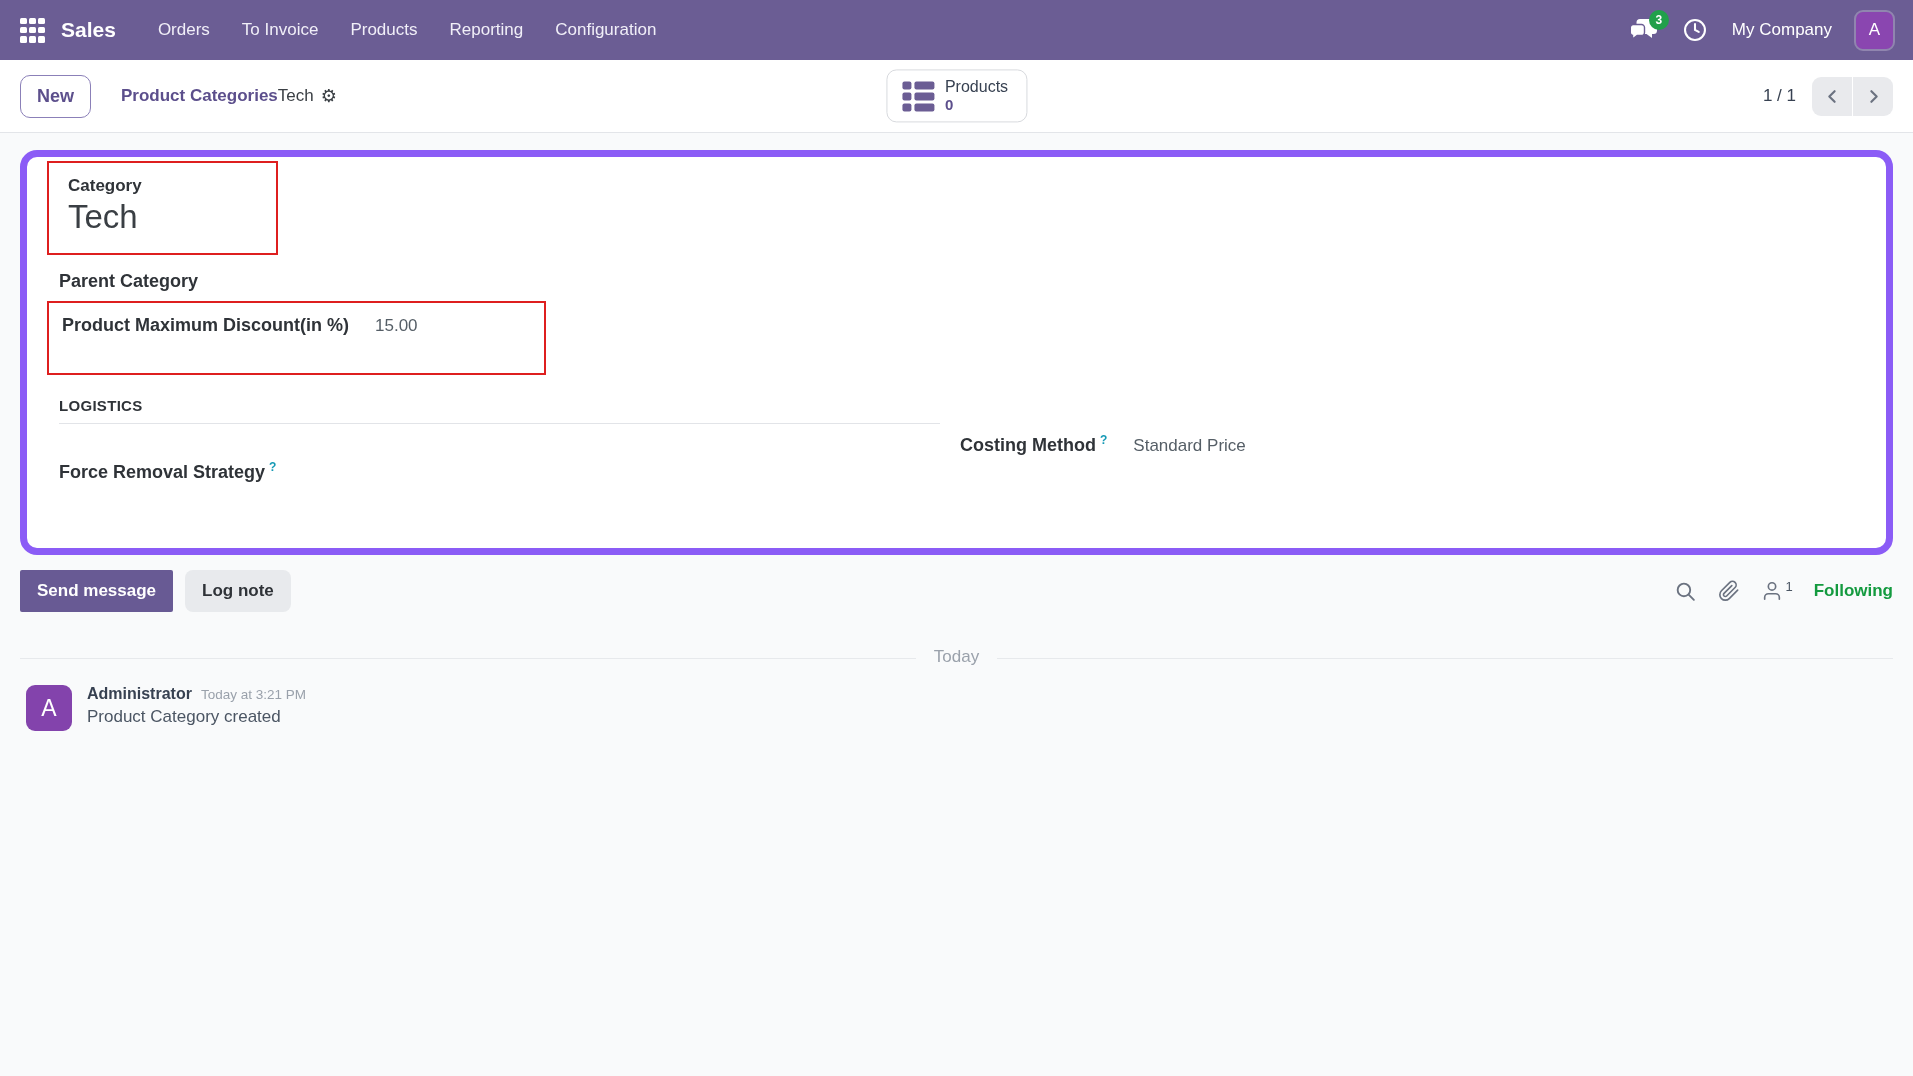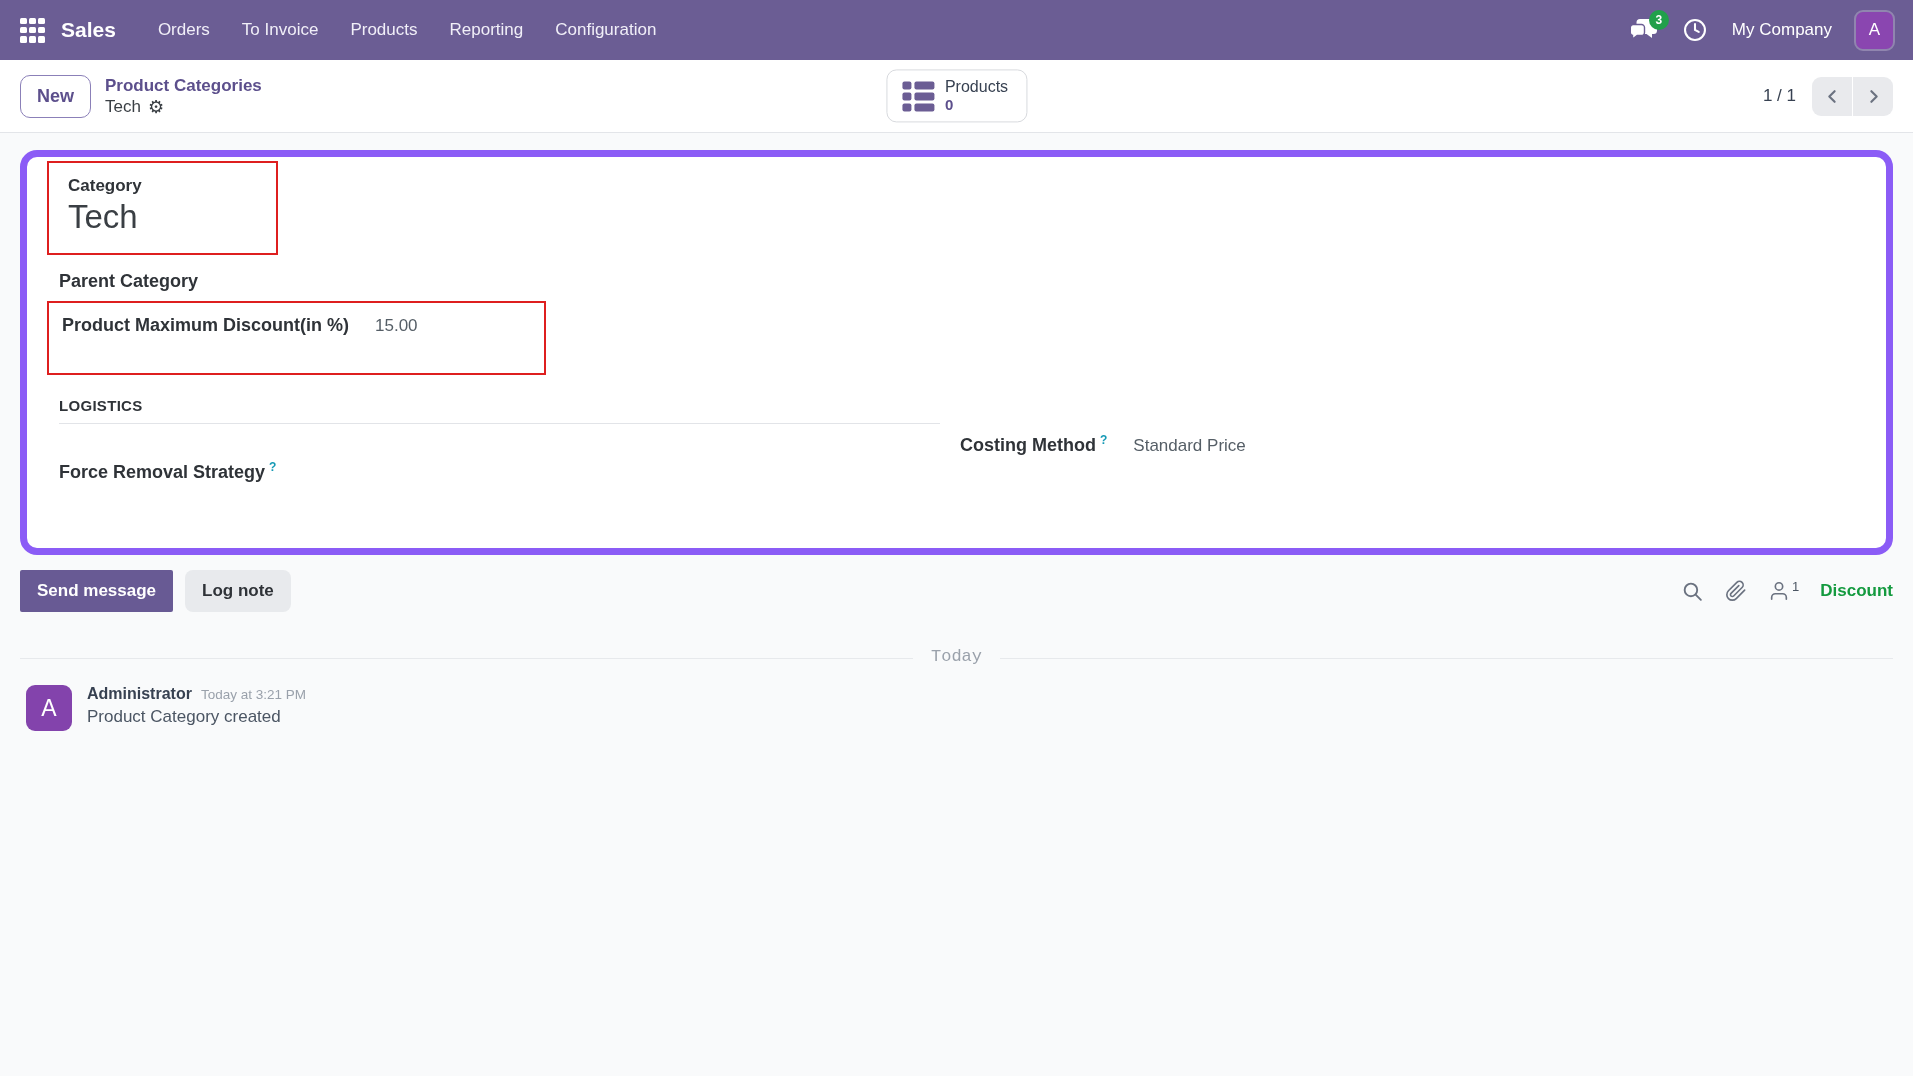--- a/index.html
+++ b/index.html
@@ -44,21 +44,21 @@
   
   .control-panel {
     background:#fff; height:73px; border-bottom:1px solid #e3e5e9;
     display:flex; align-items:center; padding:0 20px; position:relative;
   }
   .btn-new {
     border:1px solid #8b80b8; background:#fff; color:#5c4f8c;
     font-family:inherit; font-weight:600; font-size:18px;
     padding:10px 16px; border-radius:10px; cursor:pointer;
   }
-  .breadcrumb { margin-left:14px; display:flex; flex-direction:column; line-height:1.25; }
+  .breadcrumb { margin-left:30px; display:flex; line-height:1.25; }
   .bc-parent { color:#5c4f8c; font-weight:600; font-size:17px; text-decoration:none; cursor:pointer; }
   .bc-current-row { display:flex; align-items:center; gap:7px; color:#3a3f44; font-size:17px; }
   .gear-glyph { font-size:18px; color:#3a3f44; cursor:pointer; line-height:1; }
 
   .smart-btn {
     position:absolute; left:50%; top:50%; transform:translate(-50%,-50%);
     display:flex; align-items:center; gap:11px;
     border:1px solid #d8dade; background:#fff; border-radius:10px;
     padding:7px 18px 7px 15px; cursor:pointer; font-family:inherit;
   }
@@ -126,21 +126,21 @@
   .follower-wrap { display:flex; align-items:flex-start; }
   .follower-sup { font-size:13px; color:#4b5563; margin-left:2px; line-height:1; }
   .following-btn {
     background:none; border:none; color:#149a3f; font-weight:700;
     font-size:17px; cursor:pointer; font-family:inherit; padding:0;
   }
 
   .date-divider { margin-top:46px; border-top:1px solid #e7e9ec; text-align:center; height:0; }
   .date-divider span {
     position:relative; top:-12px; background:#f9fafb; padding:0 18px;
-    color:#9aa1ab; font-size:17px;font-family:Liberation Mono, monospace;
+    color:#9aa1ab; font-size:17px;
   }
 
   .message { margin-top:26px; display:flex; gap:15px; padding-left:6px; }
   .msg-avatar {
     width:46px; height:46px; border-radius:9px; background:#8343ac; flex:none;
     color:#fff; font-size:23px; display:flex; align-items:center; justify-content:center;
   }
   .msg-head { display:flex; align-items:center; gap:9px; }
   .msg-author { font-weight:700; font-size:16px; color:#374151; }
   .msg-time { font-size:13.5px; color:#9aa1ab; }
@@ -286,21 +286,21 @@
           <path d="M21.44 11.05l-9.19 9.19a6 6 0 0 1-8.49-8.49l9.19-9.19a4 4 0 0 1 5.66 5.66l-9.2 9.19a2 2 0 0 1-2.83-2.83l8.49-8.48"></path>
         </svg>
       </button>
       <button class="icon-btn follower-wrap">
         <svg width="22" height="22" viewBox="0 0 24 24" fill="none" stroke="#6b7280" stroke-width="1.8" stroke-linecap="round" stroke-linejoin="round">
           <path d="M20 21v-2a4 4 0 0 0-4-4H8a4 4 0 0 0-4 4v2"></path>
             <circle cx="12" cy="7" r="4"></circle>
         </svg>
         <span class="follower-sup">1</span>
       </button>
-      <button class="following-btn">Discount</button>
+      <button class="following-btn">Following</button>
     </div>
   </div>
 
   <div class="date-divider">
     <span>Today</span>
   </div>
 
   <div class="message">
     <div class="msg-avatar">A</div>
     <div>

